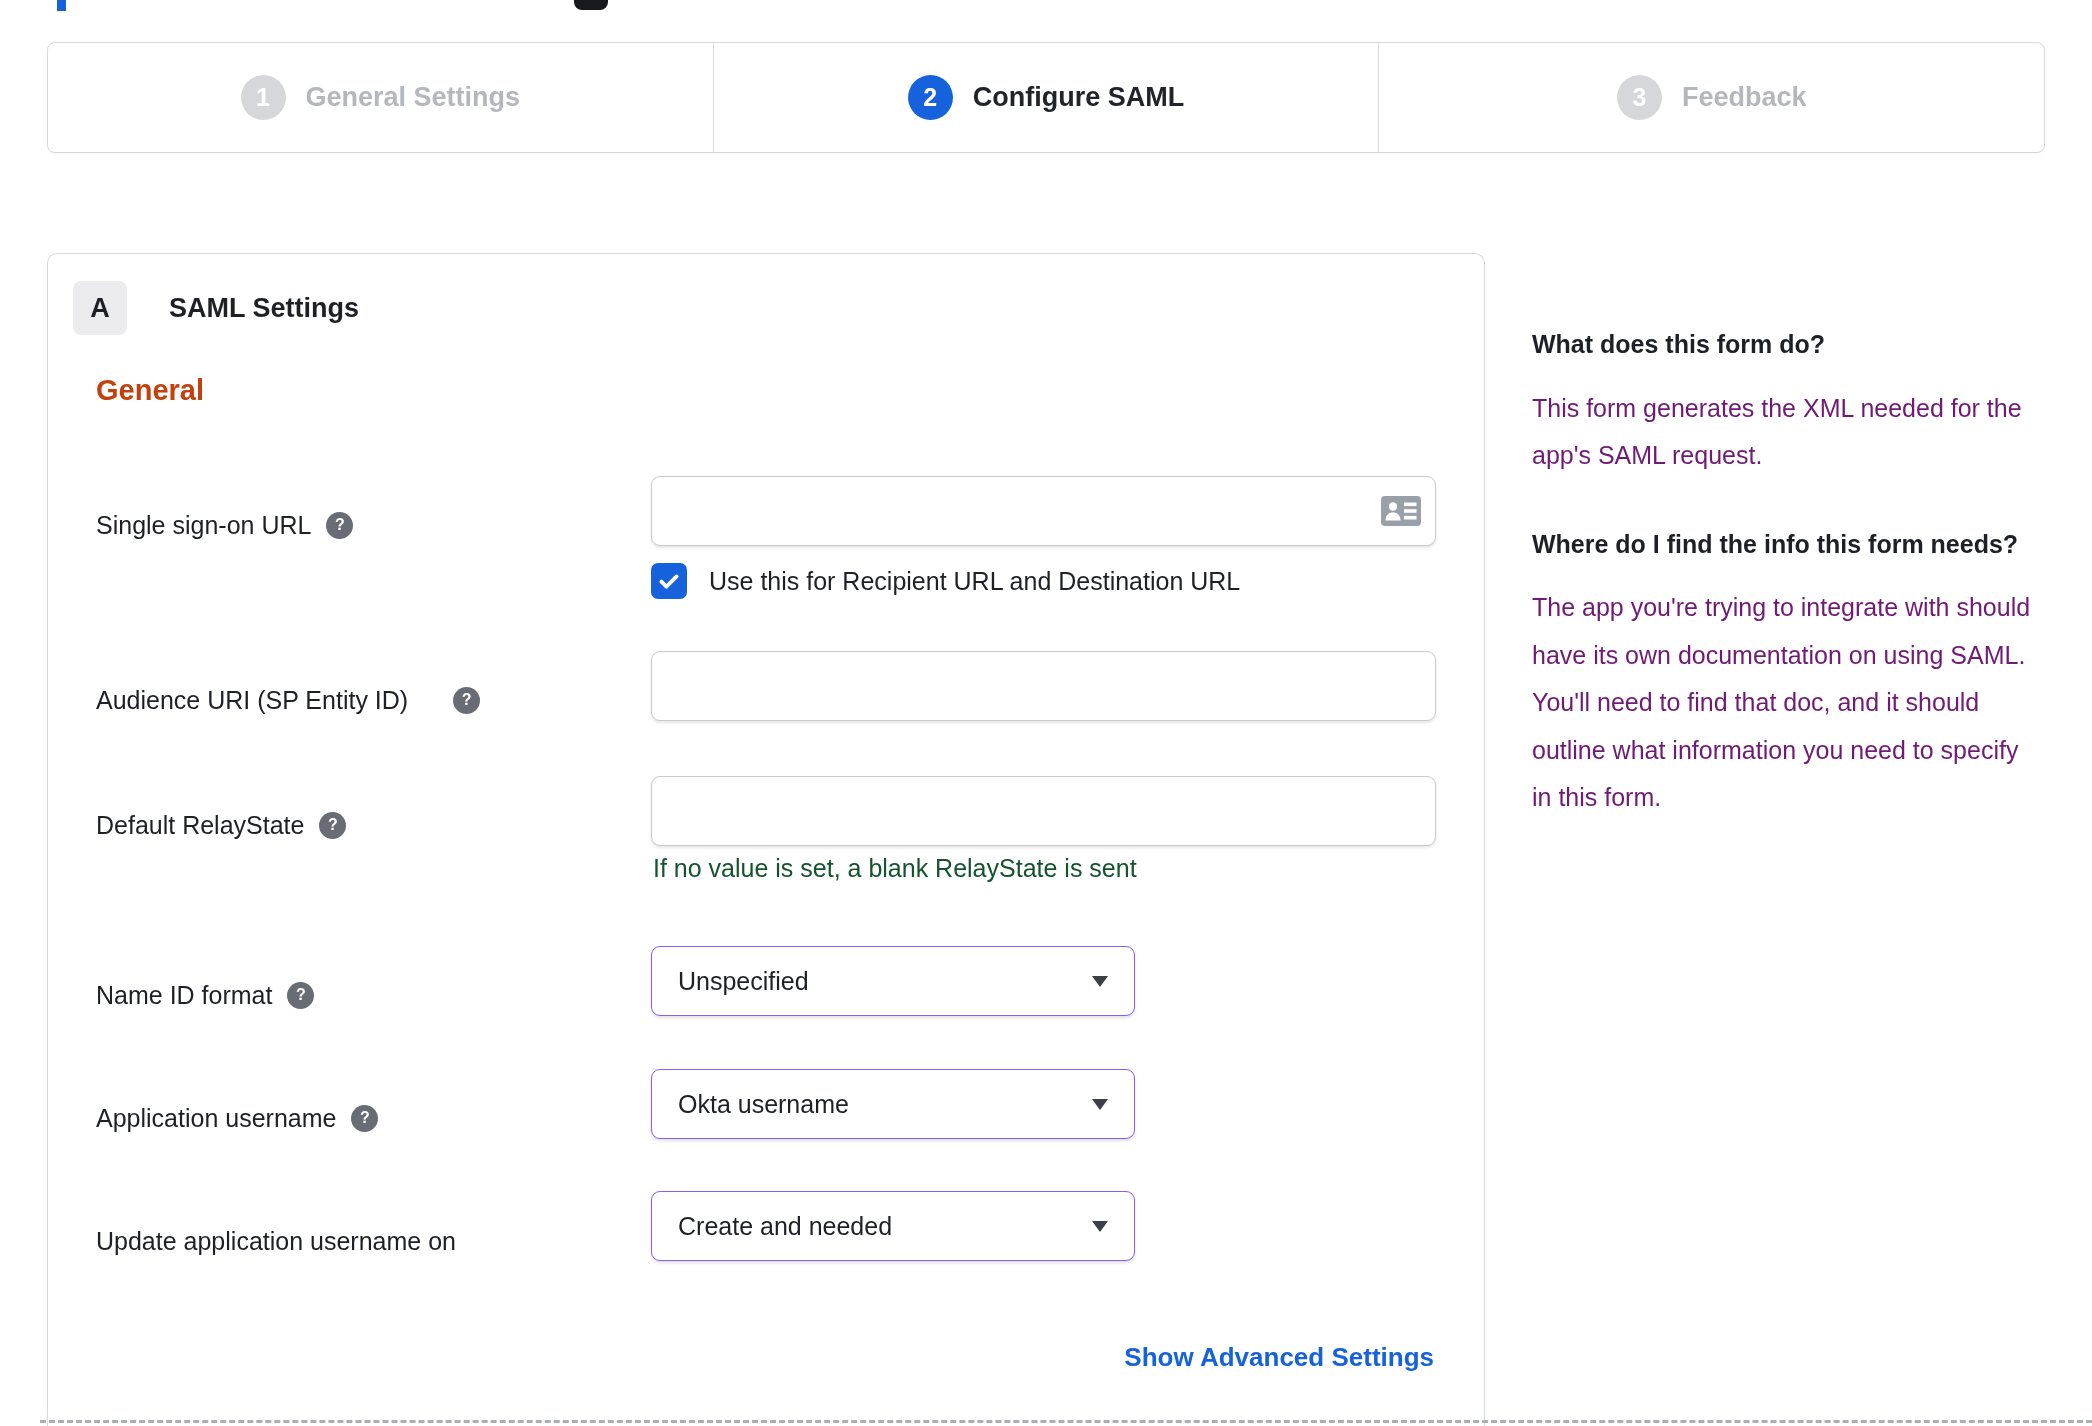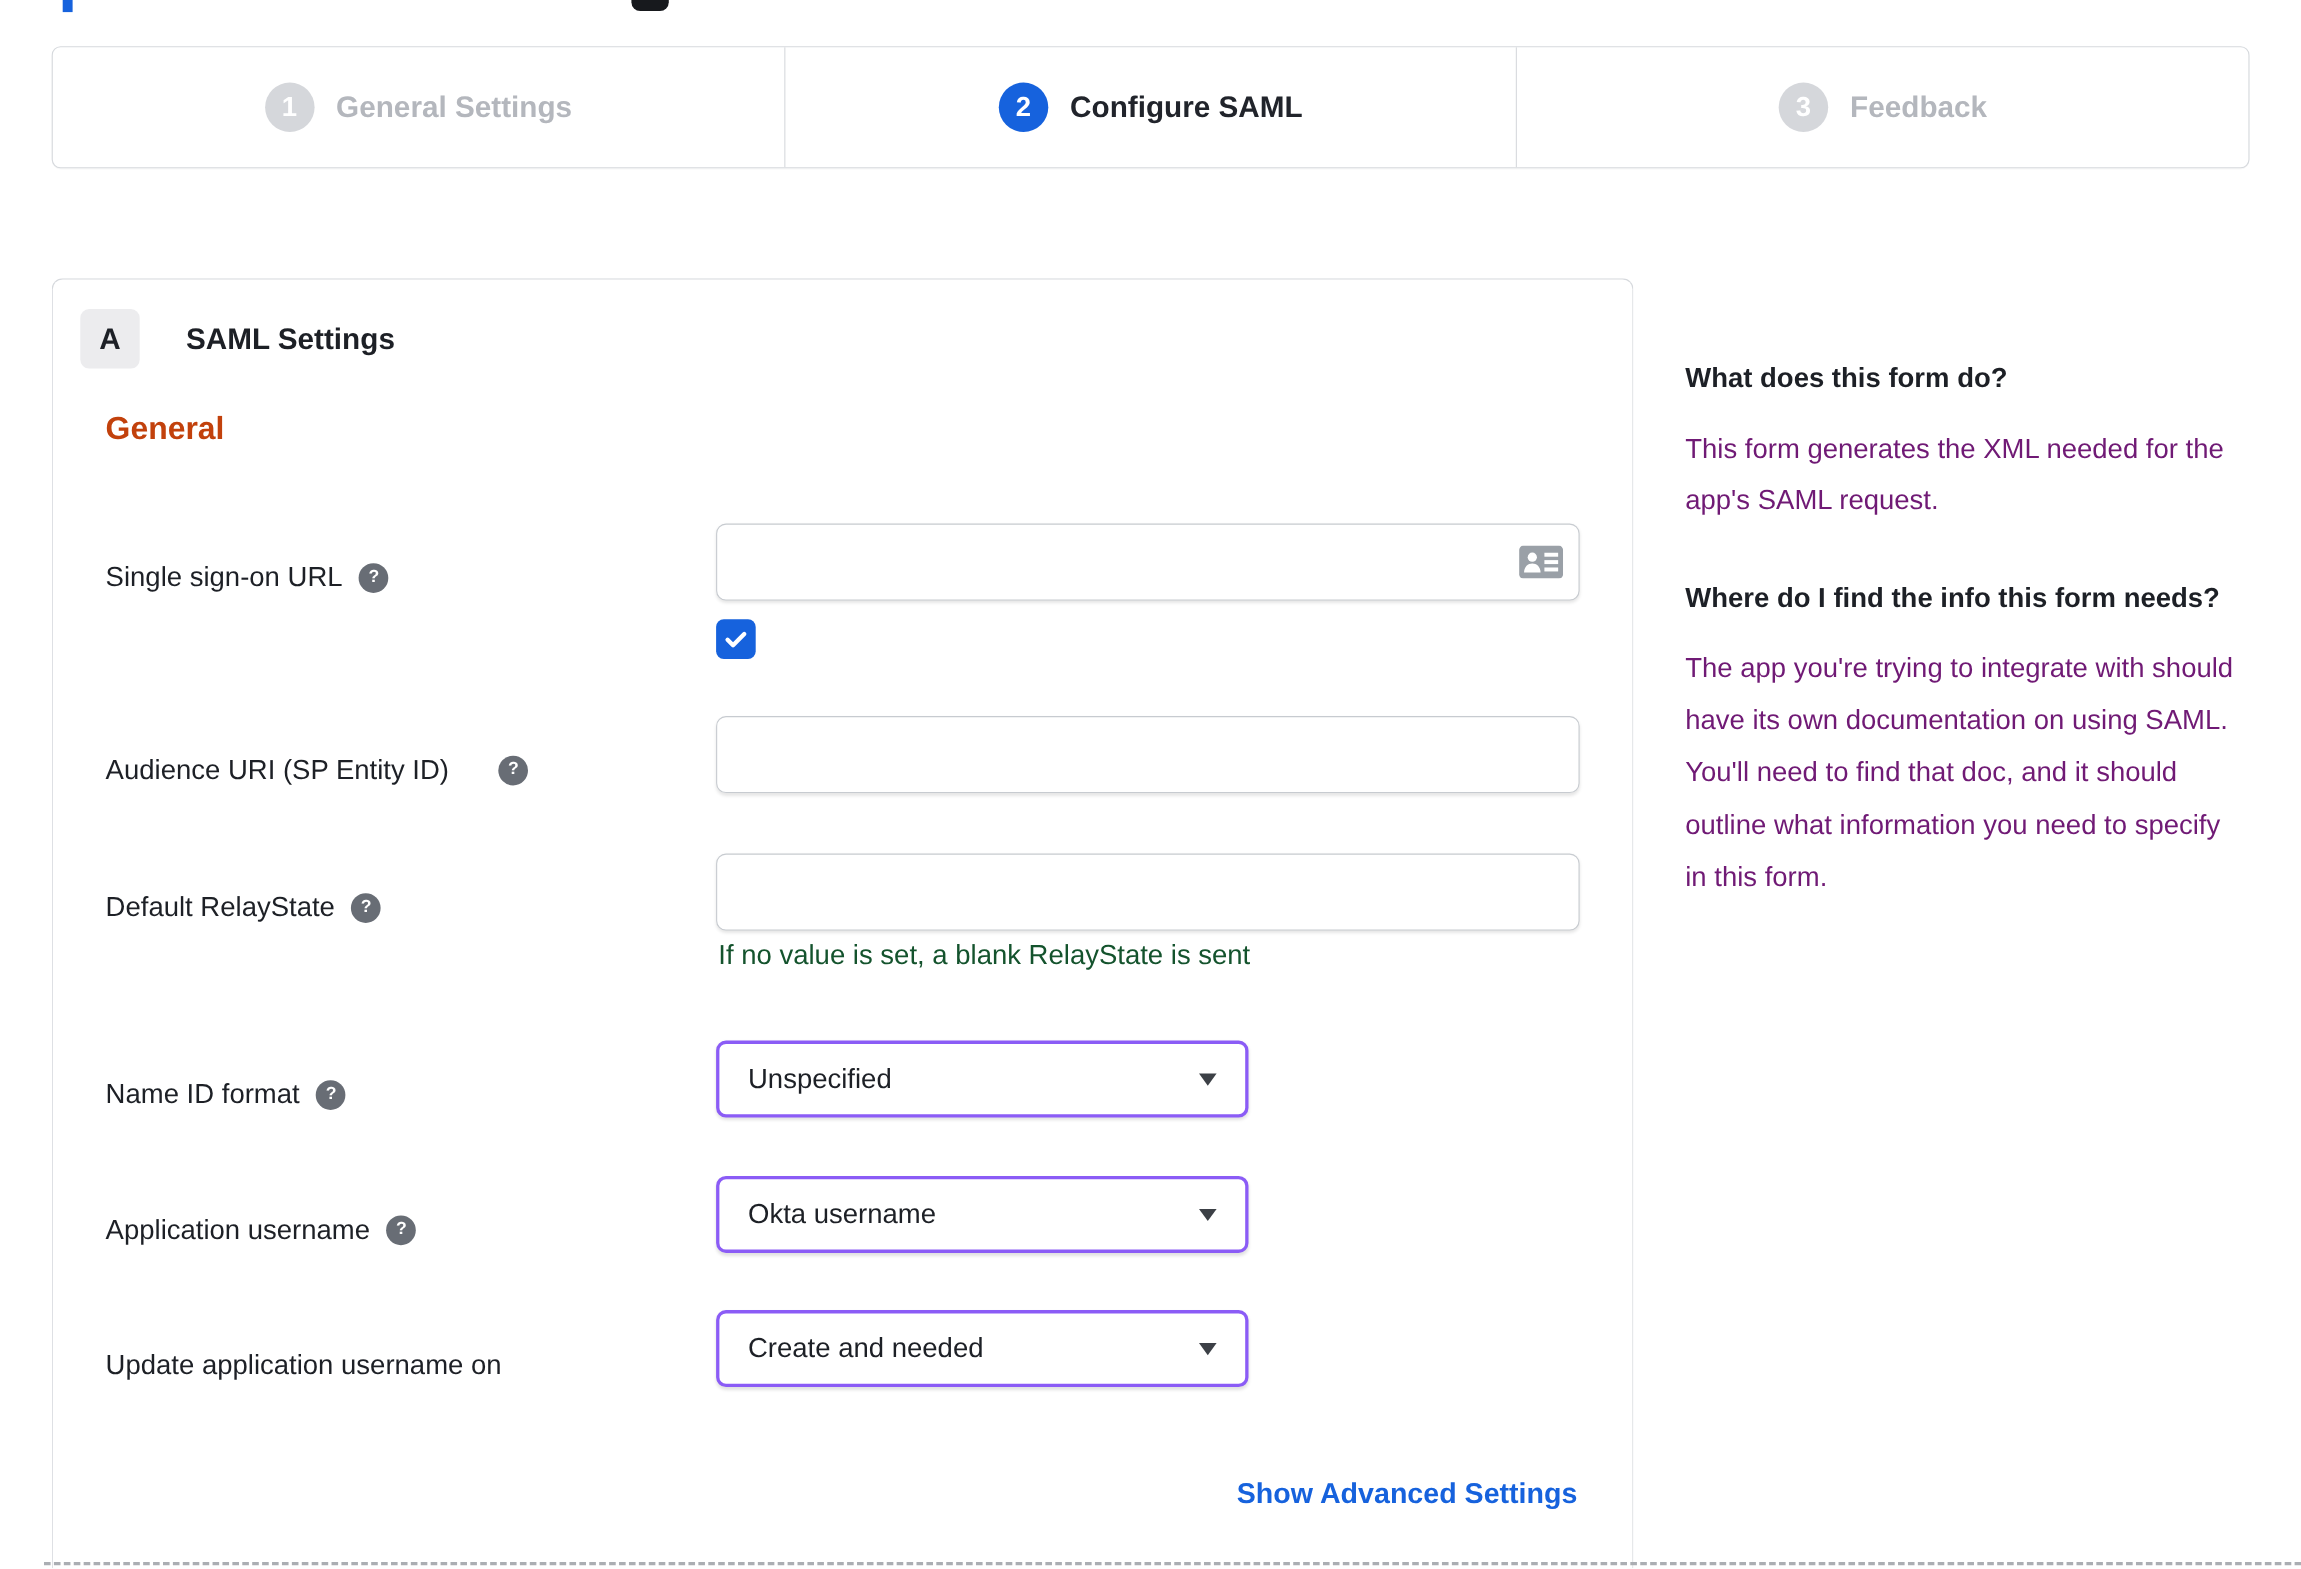--- a/index.html
+++ b/index.html
@@ -74,21 +74,21 @@
     display:flex; align-items:center; justify-content:center; cursor:pointer; flex:0 0 auto;
   }
   .checkbox svg { display:none; }
   .checkbox[data-checked="true"] svg { display:block; }
   .checkbox-label { font-size:25px; color:#1d2026; white-space:nowrap; }
 
   .field-hint { position:absolute; left:605px; font-size:25px; color:#14532d; white-space:nowrap; }
 
   .select {
     position:absolute; left:603px; width:484px; height:70px;
-    border:3px solid #8b5cf6; border-radius:9px; background:#fff;
+    border:1px solid #8b5cf6; border-radius:9px; background:#fff;
     display:flex; align-items:center; justify-content:space-between;
     padding:0 26px 0 26px; cursor:pointer;
     box-shadow:0 2px 3px rgba(0,0,0,0.12);
   }
   .select-value { font-size:25px; color:#1d2026; }
   .select-caret { width:0; height:0; border-left:8px solid transparent; border-right:8px solid transparent; border-top:11px solid #3c4046; }
 
   .advanced-link {
     position:absolute; right:50px; top:1088px;
     font-size:26px; font-weight:700; color:#1662dd; text-decoration:none; cursor:pointer;
@@ -149,20 +149,21 @@
       <rect x="23" y="13.2" width="12.5" height="3.6" fill="#ffffff"></rect>
       <rect x="23" y="19.9" width="12.5" height="3.6" fill="#ffffff"></rect>
     </svg>
   </span>
   <div class="checkbox-row" style="top:309px;">
     <span class="checkbox" data-checked="true">
       <svg width="26" height="26" viewBox="0 0 24 24">
         <path d="M5 12.6l4.6 4.6L19 7.8" stroke="#ffffff" stroke-width="3.6" fill="none" stroke-linecap="round" stroke-linejoin="round"></path>
       </svg>
     </span>
+    <span class="checkbox-label">Use this for Recipient URL and Destination URL</span>
   </div>
 
   <div class="field-label" style="top:408px;gap:45px;">
     <span>Audience URI (SP Entity ID)</span>
     <span class="help-icon">?</span>
   </div>
   <input class="text-input" style="top: 397px;" type="text" value="">
 
   <div class="field-label" style="top:533px;">
     <span>Default RelayState</span>

